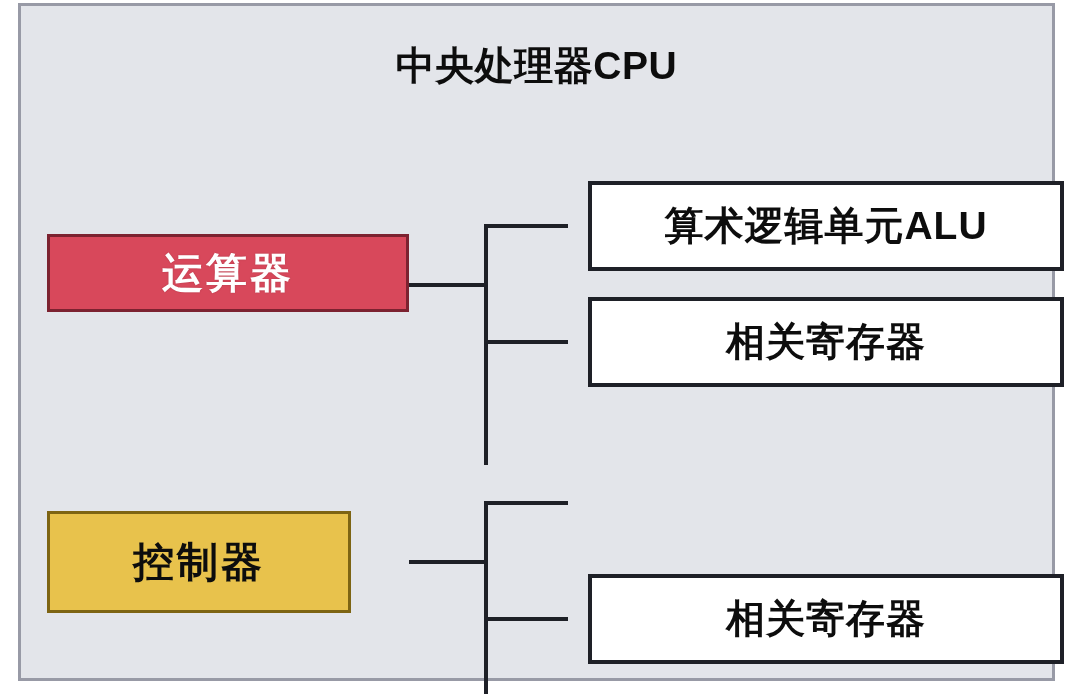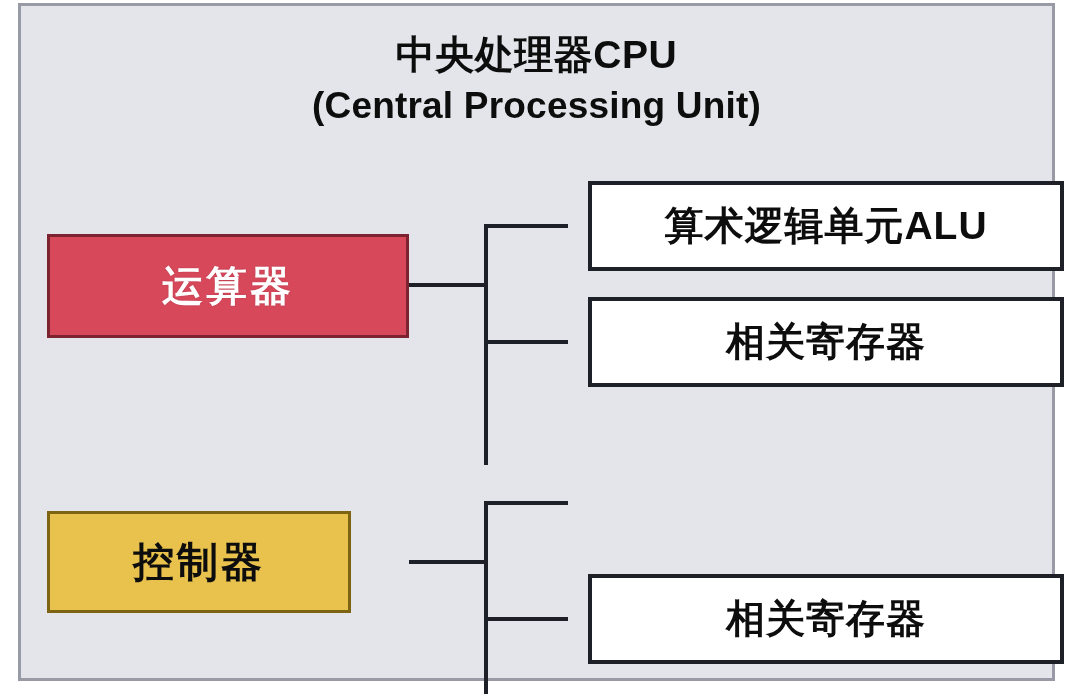--- a/index.html
+++ b/index.html
@@ -32,21 +32,21 @@
     height: 678px;
     background: #e3e5ea;
     border: 3px solid #989aa6;
     box-sizing: border-box;
   }
 
   
   #title-block {
     position: absolute;
     left: 0;
-    top: 24px;
+    top: 35px;
     width: 1031px;
     text-align: center;
     color: #0d0d0d;
   }
   #title-main {
     font-size: 39px;
     font-weight: bold;
     line-height: 50px;
     letter-spacing: 0.5px;
     white-space: nowrap;
@@ -67,21 +67,21 @@
     align-items: center;
     justify-content: center;
     font-size: 41px;
     font-weight: bold;
     letter-spacing: 3px;
   }
   #box-alu-group {
     left: 26px;
     top: 228px;
     width: 362px;
-    height: 104px;
+    height: 78px;
     background: #d8485b;
     border: 3px solid #7c2230;
     color: #ffffff;
     text-shadow: 0 0 2px rgba(0,0,0,0.18);
   }
   #box-cu-group {
     left: 26px;
     top: 505px;
     width: 304px;
     height: 102px;
@@ -135,21 +135,20 @@
 </style>
 </head>
 <body>
 
 <div id="slide">
 
   <div id="panel">
 
     <div id="title-block">
       <div id="title-main">中央处理器CPU</div>
-      <div id="title-sub">(Central Processing Unit)</div>
     </div>
 
     <div class="cat-box" id="box-alu-group">
       <span>运算器</span>
     </div>
 
     <div class="conn conn-h" id="conn-u-stem"></div>
     <div class="conn conn-v" id="conn-u-spine"></div>
     <div class="conn conn-h" id="conn-u-top"></div>
     <div class="conn conn-h" id="conn-u-bot"></div>

